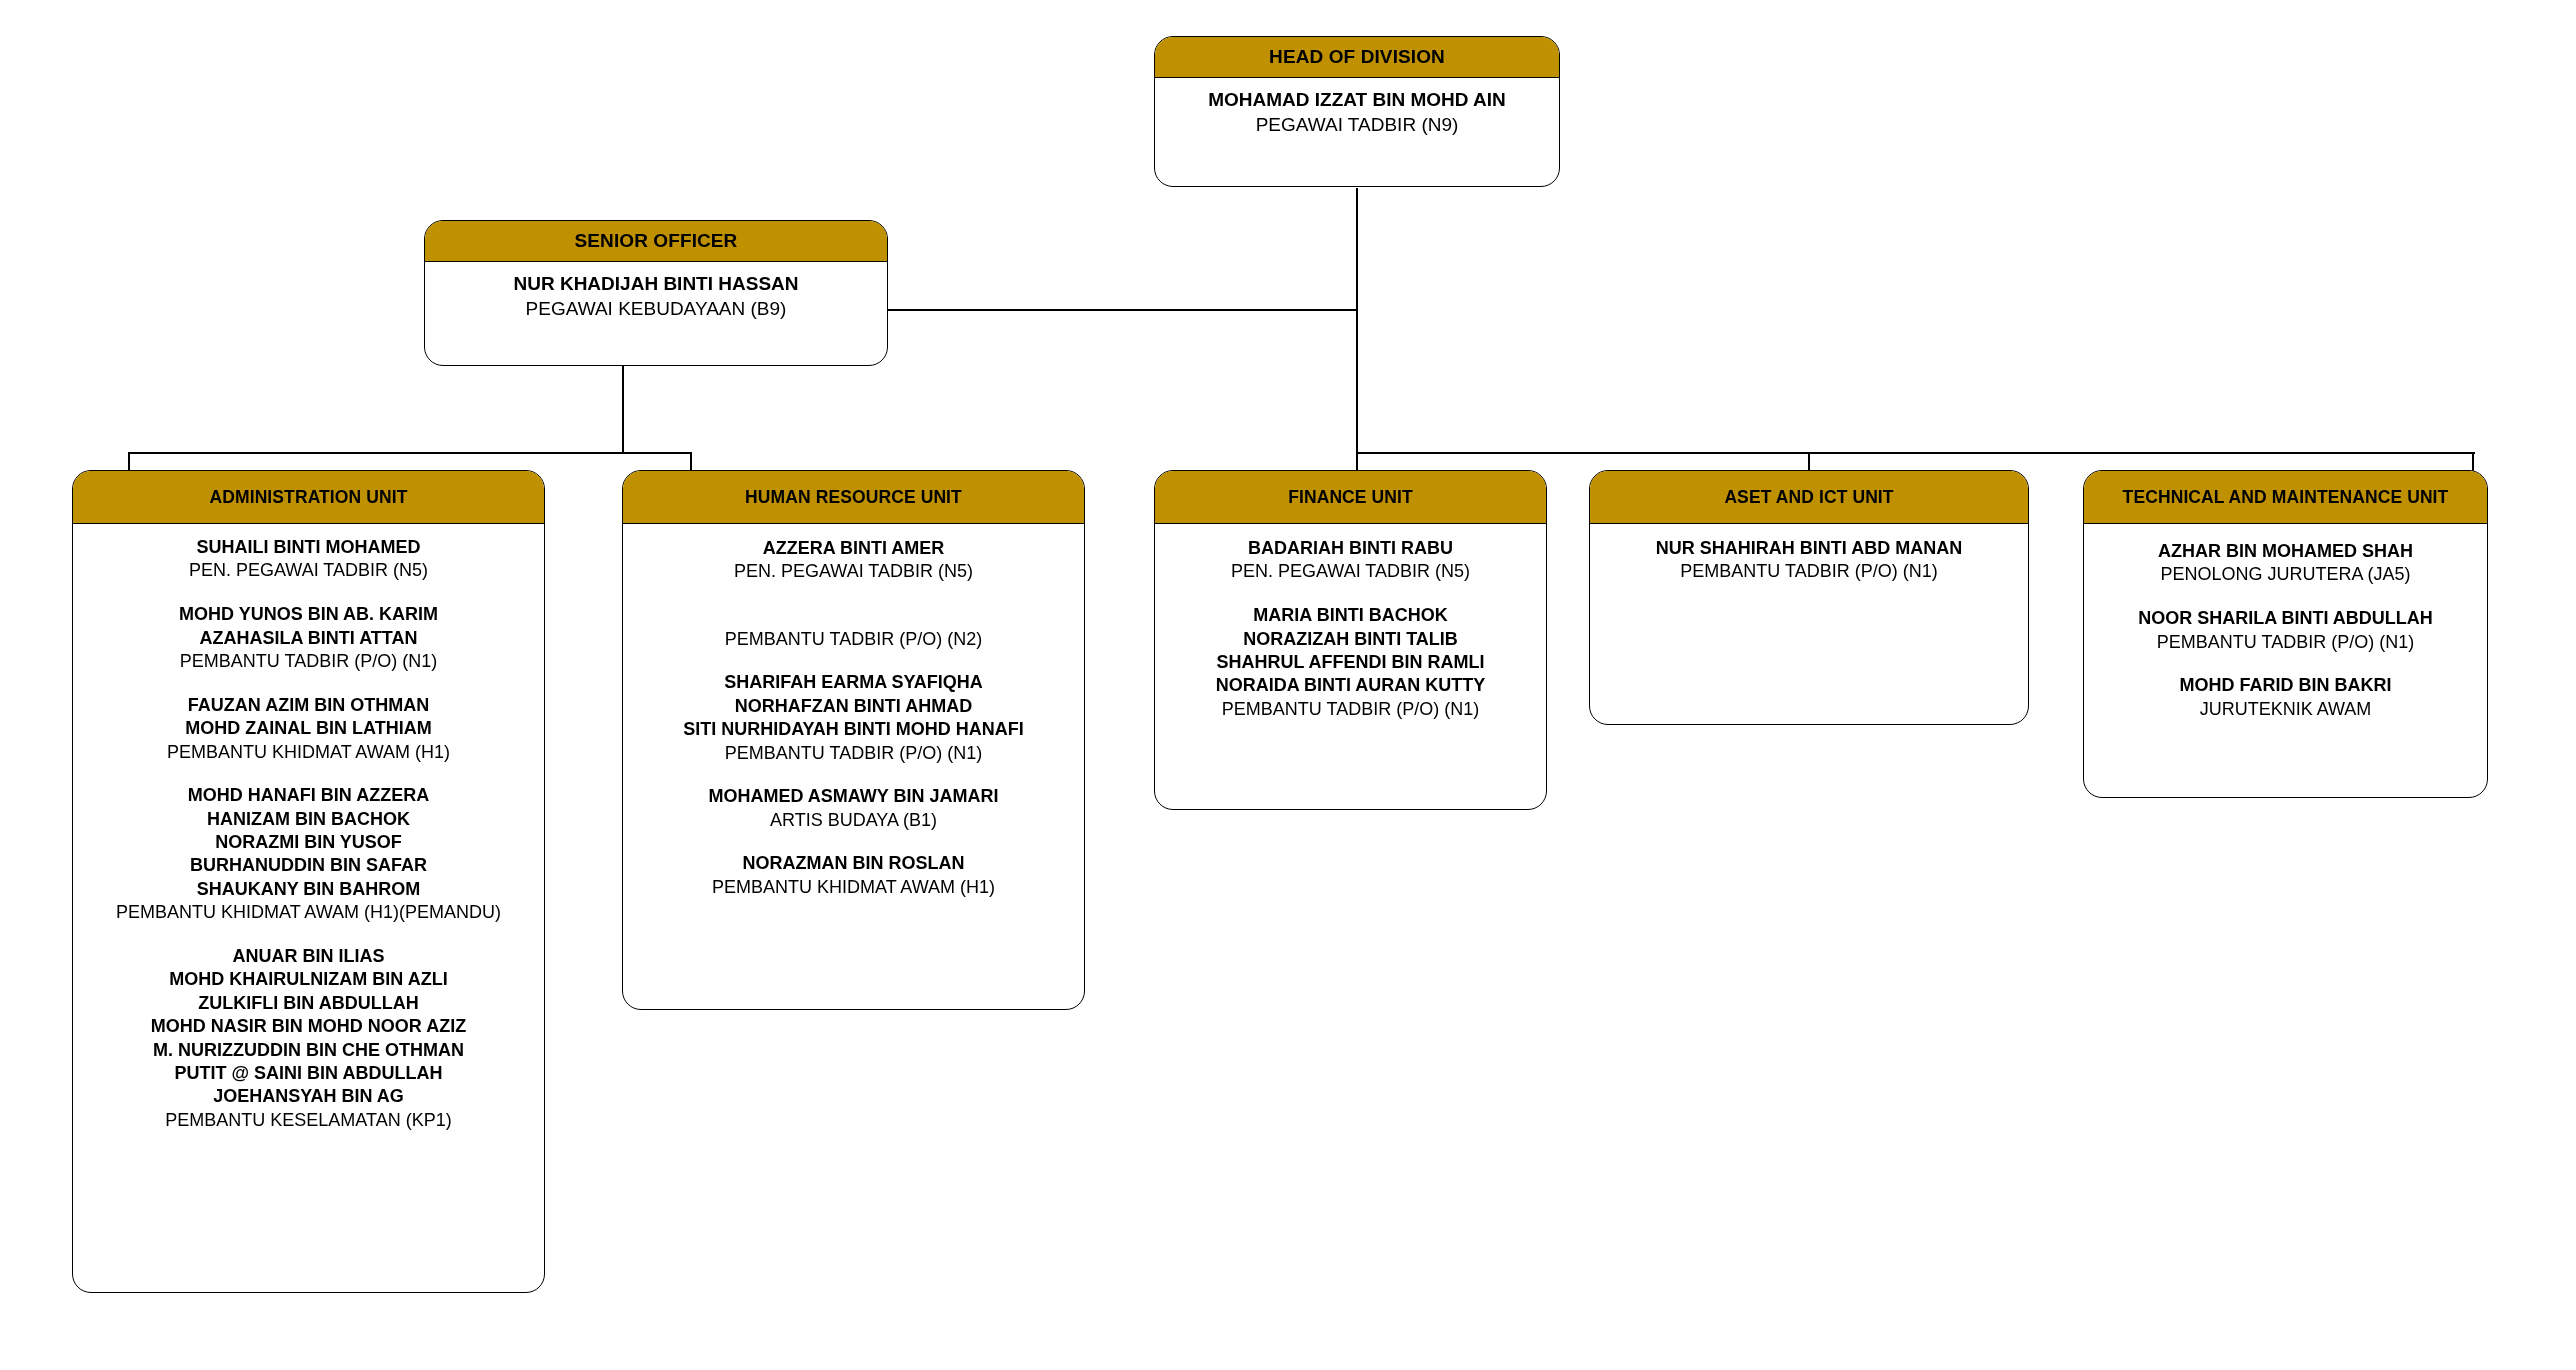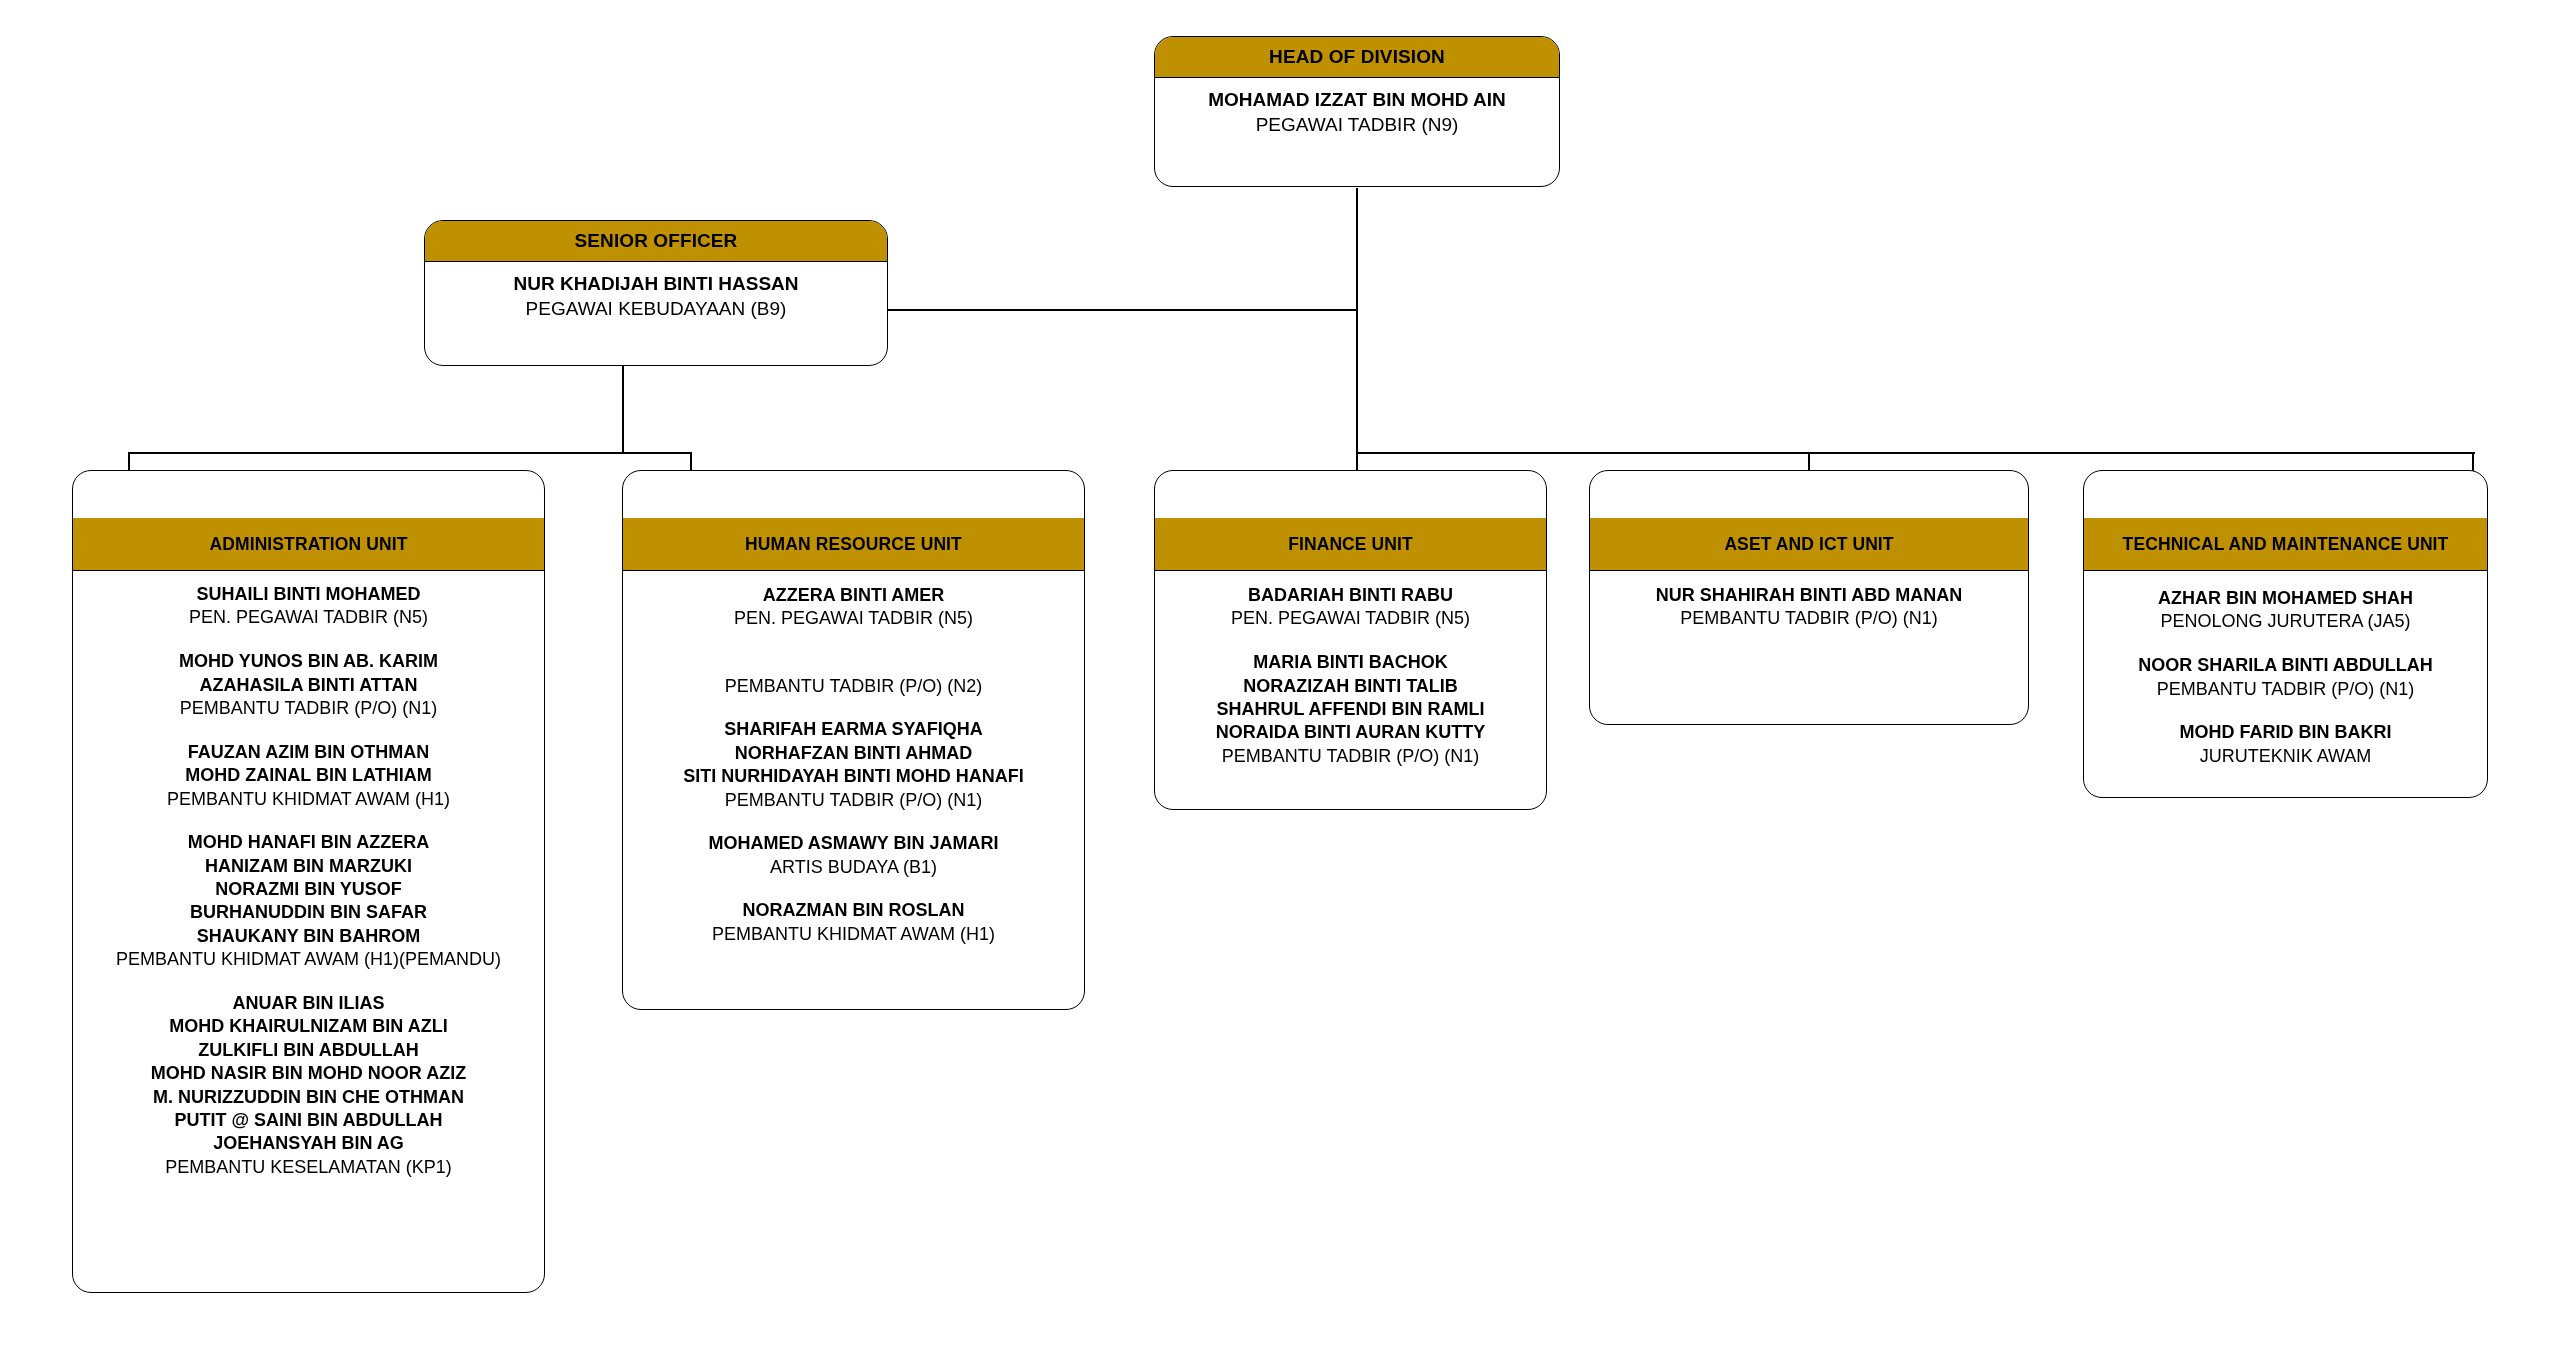--- a/index.html
+++ b/index.html
@@ -61,21 +61,21 @@
     font-weight: normal;
     line-height: 1.30;
     white-space: nowrap;
   }
 
   
   .tier-top .hdr   { font-size: 19px; height: 41px; }
   .tier-top .nm    { font-size: 19px; }
   .tier-top .ps    { font-size: 19px; }
 
-  .tier-unit .hdr  { font-size: 17.5px; height: 53px; margin-top: 47px; }
+  .tier-unit .hdr  { font-size: 17.5px; height: 53px; }
   .tier-unit .nm   { font-size: 18px; }
   .tier-unit .ps   { font-size: 18px; }
 
   
   #n-head      { left: 1154px; top: 36px;  width: 406px; height: 151px; }
   #n-senior    { left: 424px;  top: 220px; width: 464px; height: 146px; }
   #n-admin     { left: 72px;   top: 470px; width: 473px; height: 823px; }
   #n-hr        { left: 622px;  top: 470px; width: 463px; height: 540px; }
   #n-finance   { left: 1154px; top: 470px; width: 393px; height: 340px; }
   #n-aset      { left: 1589px; top: 470px; width: 440px; height: 255px; }
@@ -139,21 +139,21 @@
           <div class="nm">AZAHASILA BINTI ATTAN</div>
           <div class="ps">PEMBANTU TADBIR (P/O) (N1)</div>
         </div>
         <div class="grp">
           <div class="nm">FAUZAN AZIM BIN OTHMAN</div>
           <div class="nm">MOHD ZAINAL BIN LATHIAM</div>
           <div class="ps">PEMBANTU KHIDMAT AWAM (H1)</div>
         </div>
         <div class="grp">
           <div class="nm">MOHD HANAFI BIN AZZERA</div>
-          <div class="nm">HANIZAM BIN MARZUKI</div>
+          <div class="nm">HANIZAM BIN BACHOK</div>
           <div class="nm">NORAZMI BIN YUSOF</div>
           <div class="nm">BURHANUDDIN BIN SAFAR</div>
           <div class="nm">SHAUKANY BIN BAHROM</div>
           <div class="ps">PEMBANTU KHIDMAT AWAM (H1)(PEMANDU)</div>
         </div>
         <div class="grp">
           <div class="nm">ANUAR BIN ILIAS</div>
           <div class="nm">MOHD KHAIRULNIZAM BIN AZLI</div>
           <div class="nm">ZULKIFLI BIN ABDULLAH</div>
           <div class="nm">MOHD NASIR BIN MOHD NOOR AZIZ</div>

